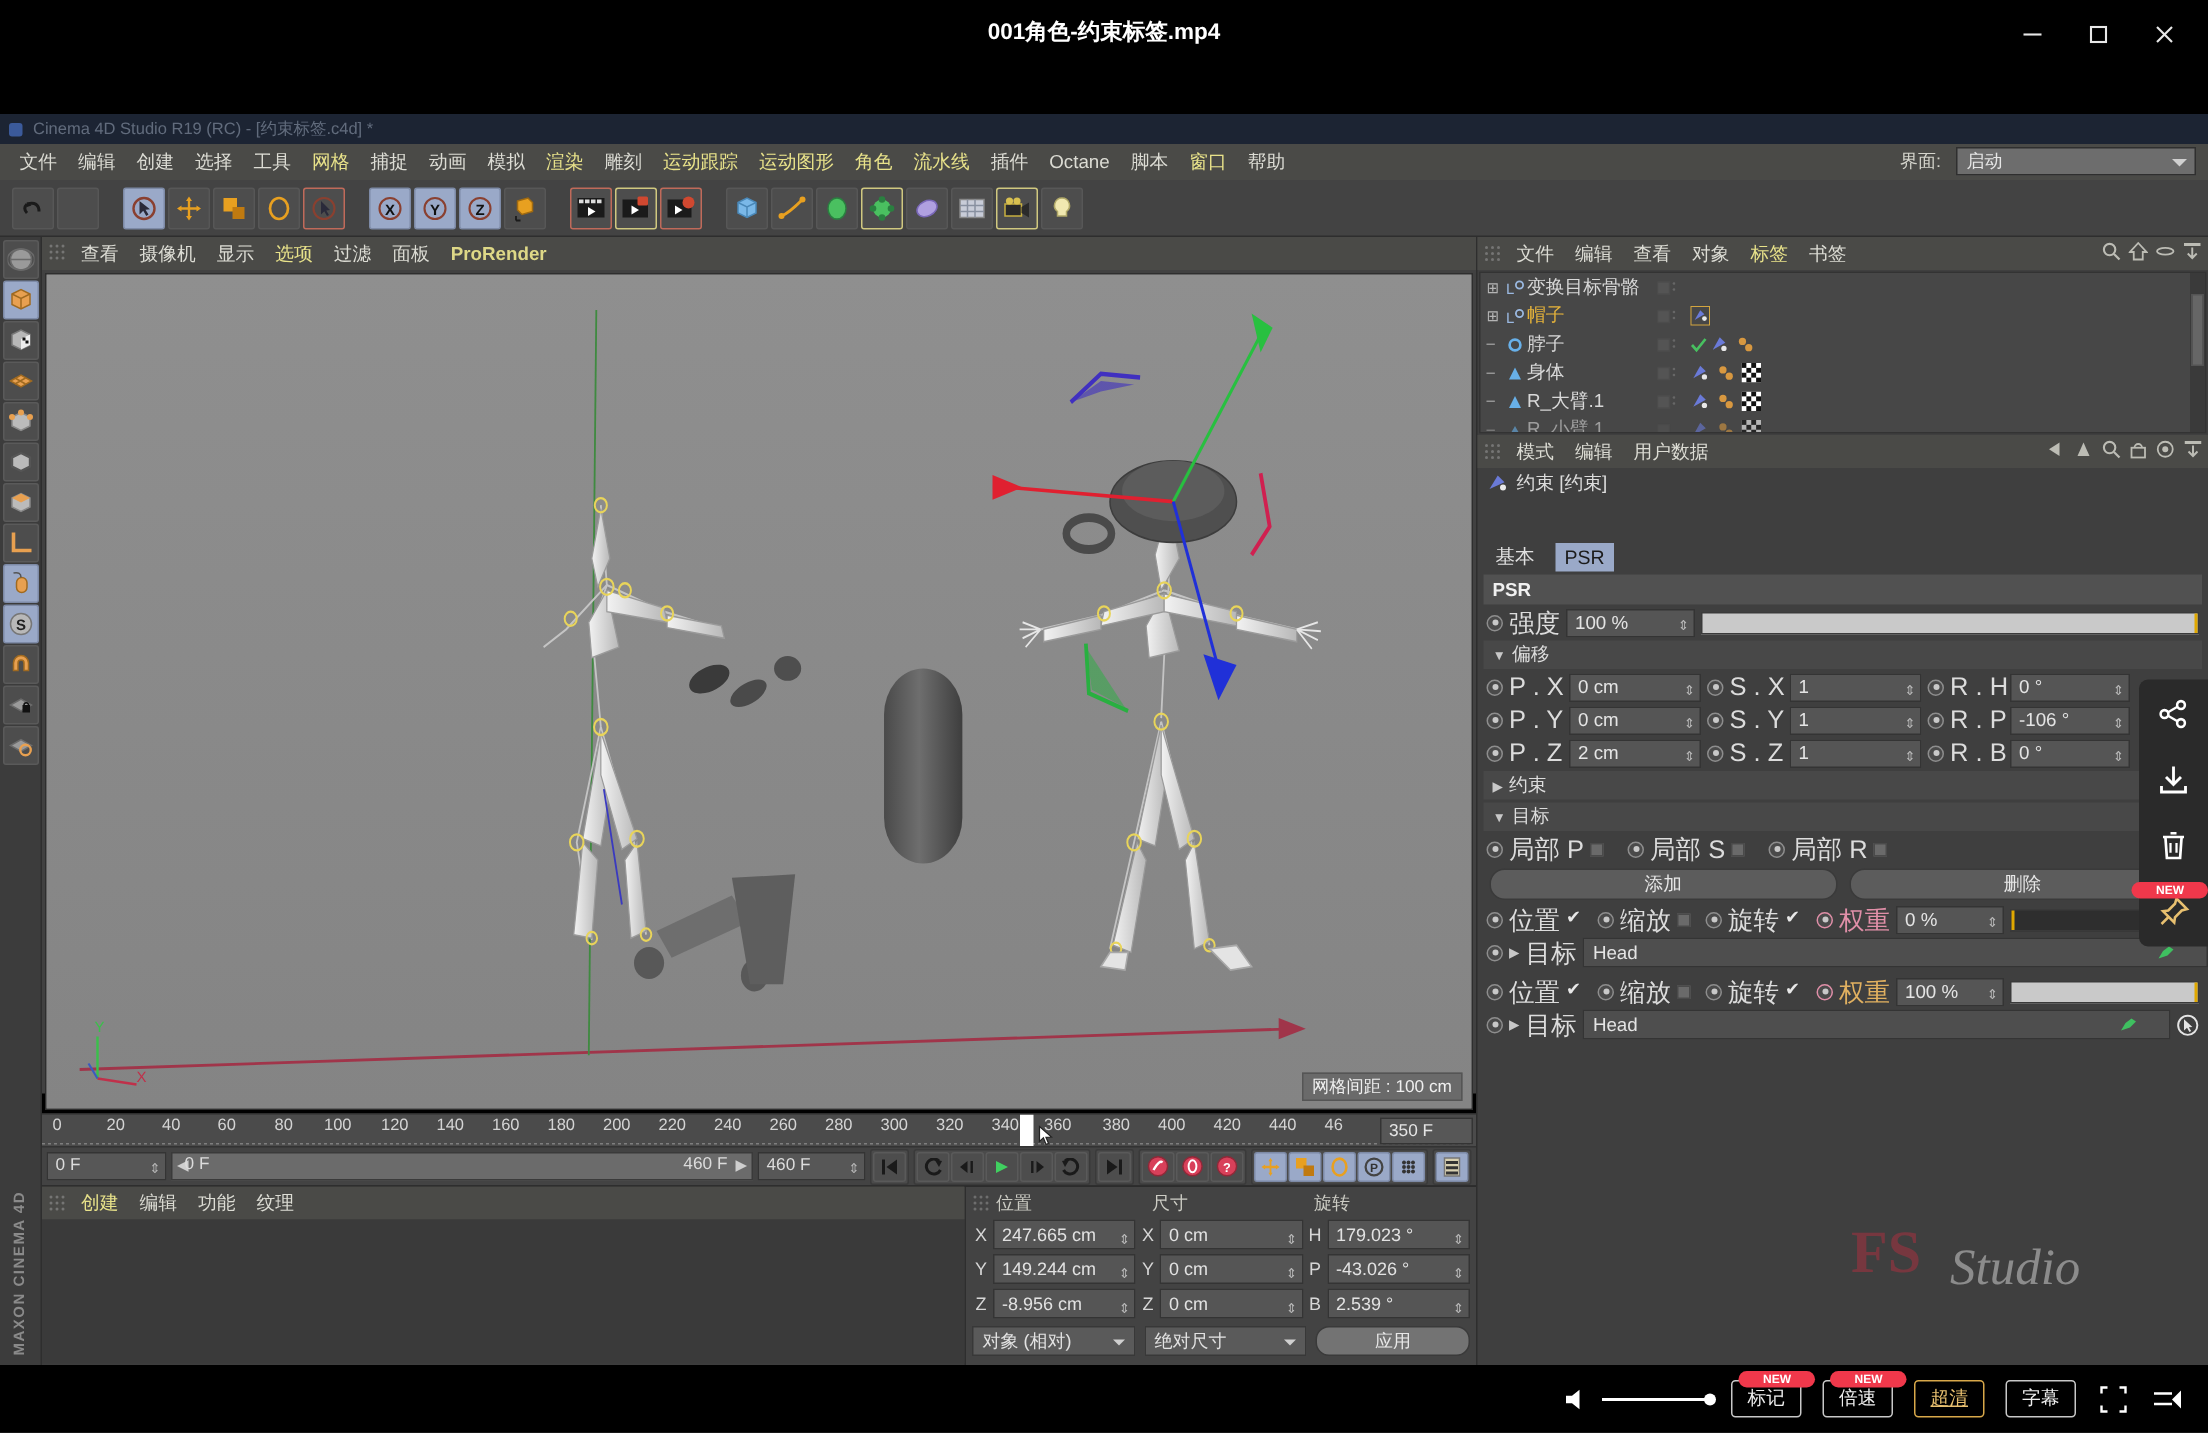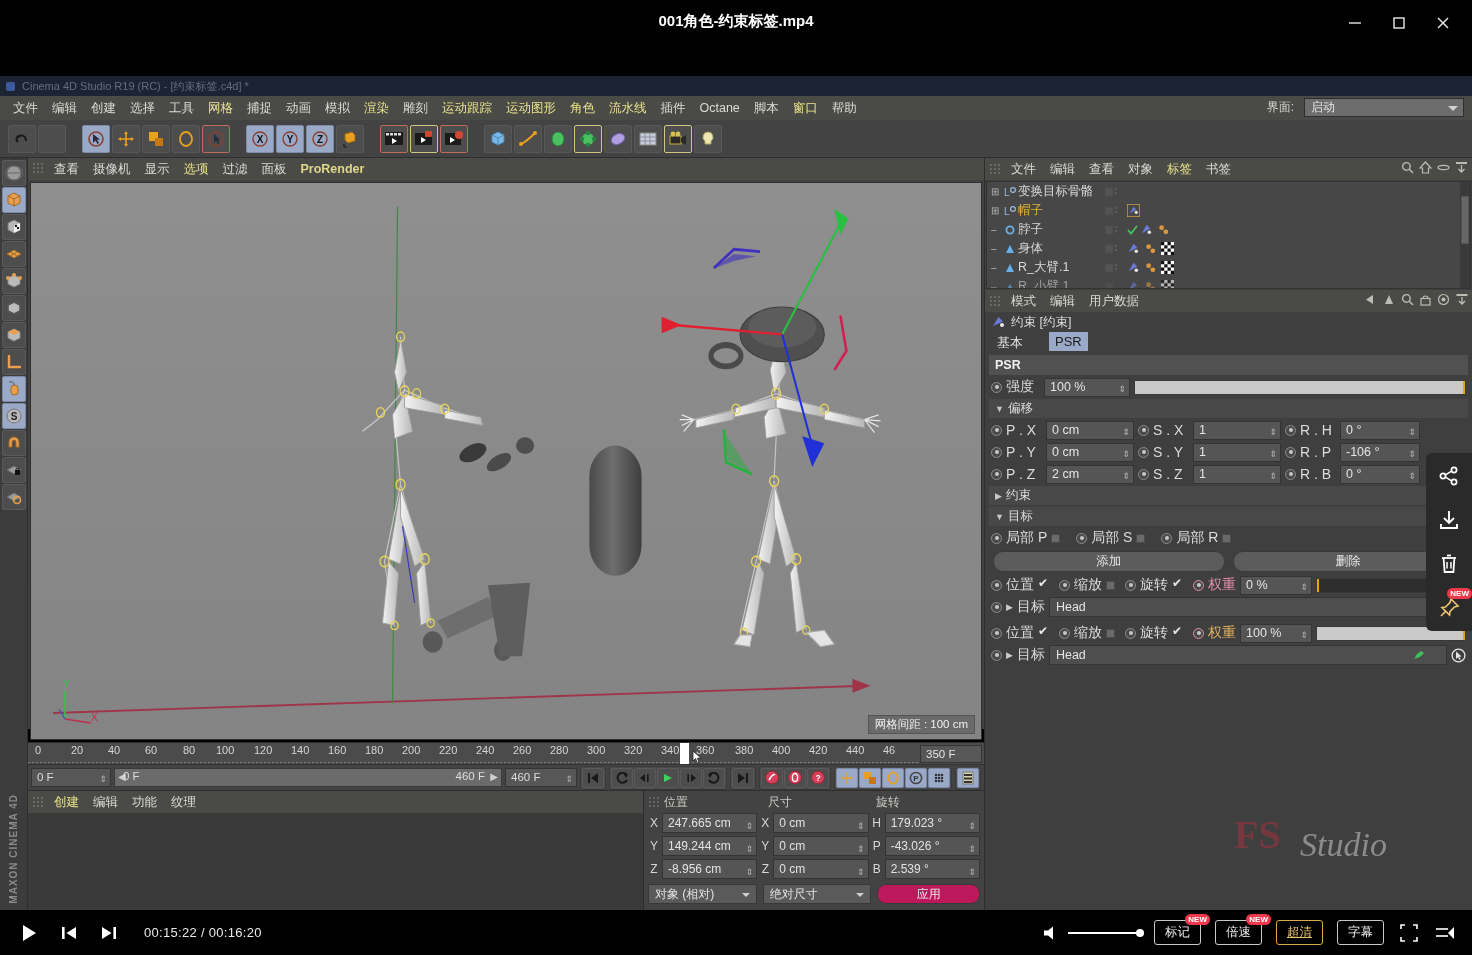--- a/index.html
+++ b/index.html
@@ -139,21 +139,21 @@
             color:#e2e2e2; font-size:12px; line-height:18px; padding-left:5px;
             position:relative; }
   .cfield .sp { position:absolute; right:3px; top:3px; color:#b8b8b8; font-size:9px; }
   .crow2 { display:flex; align-items:center; height:24px; gap:6px; margin-top:2px; }
   .cdrop { flex:1; height:20px; background:#5a5a5a; border:1px solid #383838;
            color:#e2e2e2; font-size:12px; line-height:18px; padding-left:6px;
            position:relative; }
   .cdrop::after { content:""; position:absolute; right:6px; top:8px;
                   border-left:4px solid transparent; border-right:4px solid transparent;
                   border-top:4px solid #cfcfcf; }
-  .cbtn { flex:1; height:20px; background:#be185d; border:1px solid #3a3a3a;
+  .cbtn { flex:1; height:20px; background:#737373; border:1px solid #3a3a3a;
           border-radius:9px; color:#e8e8e8; font-size:12px; text-align:center;
           line-height:18px; }
 
   
   .rpanel { width:488px; background:#3f3f3f; border-left:1px solid #2e2e2e;
             display:flex; flex-direction:column; }
   .omenu { height:22px; background:#4a4a47; display:flex; align-items:center;
            padding-left:4px; position:relative; }
   .omenu .mi { padding:0 7px; font-size:12.5px; color:#dcdcd4; line-height:22px; }
   .omenu .mi.hl { color:#e8e28a; }
@@ -174,31 +174,31 @@
   .oscroll .thumb { position:absolute; top:14px; left:1px; width:8px; height:48px;
                     background:#666; border:1px solid #545454; }
 
   .amenu { height:22px; background:#4a4a47; display:flex; align-items:center;
            padding-left:4px; position:relative; }
   .amenu .mi { padding:0 7px; font-size:12.5px; color:#dcdcd4; line-height:22px; }
   .amenu .ricons { position:absolute; right:4px; top:3px; display:flex; gap:6px; opacity:.85; }
 
   .atitle { height:20px; display:flex; align-items:center; gap:5px; padding-left:6px; }
   .atitle .t { font-size:12.5px; color:#dcdcdc; }
-  .atabs { height:22px; display:flex; align-items:flex-start; padding-left:6px; gap:20px; }
+  .atabs { height:22px; display:flex; align-items:center; padding-left:6px; gap:8px;margin-top:28px; }
   .atab { font-size:13px; padding:2px 6px; color:#e0e0e0; }
   .atab.sel { background:#9aa9c8; color:#1b1b1b; }
   .sect { height:20px; background:#515151; color:#f0f0f0; font-size:12.5px;
           font-weight:bold; line-height:20px; padding-left:6px; margin:1px 4px; }
   .prow { display:flex; align-items:center; height:22px; padding-left:6px; gap:4px; }
   .rad { width:11px; height:11px; border-radius:50%; border:1px solid #8d8d8d;
          background:#4a4a4a; flex:none; position:relative; }
   .rad::after { content:""; position:absolute; left:2.5px; top:2.5px; width:4px;
                 height:4px; border-radius:50%; background:#c8c8c8; }
-  .plab { font-size:14px; color:#dcdcdc; white-space:nowrap; }
+  .plab { font-size:17px; color:#dcdcdc; white-space:nowrap; }
   .plab.pink { color:#e08fa8; }
   .plab.org { color:#e0b060; }
   .pfield { height:19px; background:#555; border:1px solid #343434; color:#e4e4e4;
             font-size:12.5px; line-height:17px; padding-left:5px; position:relative; }
   .pfield .sp { position:absolute; right:3px; top:2px; color:#b8b8b8; font-size:9px; }
   .slider { flex:1; height:15px; background:#c9c9c9; border:1px solid #3a3a3a;
             position:relative; }
   .slider .mark { position:absolute; top:0; bottom:0; width:2px; background:#e0a800; }
   .slider.empty { background:#2e2e2e; }
   .arrowsec { height:19px; display:flex; align-items:center; padding-left:6px; gap:4px;
@@ -218,21 +218,21 @@
             position:relative; }
   .tfield .pen { position:absolute; right:20px; top:3px; }
 
   
   .fab { position:absolute; right:0; top:405px; width:46px; background:#2a2a2a;
          border-radius:6px 0 0 6px; padding:10px 0; display:flex;
          flex-direction:column; align-items:center; gap:18px; }
   .fabbtn { width:26px; height:26px; display:flex; align-items:center;
             justify-content:center; position:relative; }
   .newbadge { position:absolute; top:-7px; right:-10px; background:#f0384b;
-              color:#fff; font-size:8px; padding:1px 3px; border-radius:6px;
+              color:#fff; font-size:8px; padding:1px 16px; border-radius:6px;
               font-weight:bold; }
 
   
   .wm { position:absolute; right:28px; bottom:32px; opacity:.5; }
 
   
   .player { position:absolute; left:0; bottom:0; width:1472px; height:45px;
             background:#000; display:flex; align-items:center; }
   .pl-left { display:flex; align-items:center; gap:18px; padding-left:18px; }
   .picon { width:22px; height:22px; display:flex; align-items:center;
@@ -1394,40 +1394,20 @@
     </div>
   </div>
 
   <svg class="wm" width="210" height="66" viewBox="0 0 210 66">
     <text x="0" y="36" font-size="40" font-weight="bold" font-family="Liberation Serif" fill="#b03040">FS</text>
     <text x="66" y="44" font-size="34" font-style="italic" font-family="Liberation Serif" fill="#d8d8d8">Studio</text>
   </svg>
 </div>
 
 <div class="player">
-  <div class="pl-left">
-    <div class="picon">
-      <svg width="18" height="18" viewBox="0 0 18 18">
-          <path d="M3 1 L16 9 L3 17 Z" fill="#fff"></path>
-        </svg>
-    </div>
-    <div class="picon">
-      <svg width="18" height="16" viewBox="0 0 18 16">
-          <rect x="2" y="2" width="2.6" height="12" fill="#fff"></rect>
-          <path d="M16 2 L16 14 L6.5 8 Z" fill="#fff"></path>
-        </svg>
-    </div>
-    <div class="picon">
-      <svg width="18" height="16" viewBox="0 0 18 16">
-          <path d="M2 2 L2 14 L11.5 8 Z" fill="#fff"></path>
-          <rect x="13.4" y="2" width="2.6" height="12" fill="#fff"></rect>
-        </svg>
-    </div>
-    <div class="ptime">00:15:22 / 00:16:20</div>
-  </div>
   <div class="pl-right">
     <div class="volwrap">
       <svg width="20" height="18" viewBox="0 0 20 18">
           <path d="M2 6.5 L6 6.5 L11 2.5 L11 15.5 L6 11.5 L2 11.5 Z" fill="#fff"></path>
         </svg>
       <div class="voltrack">
           <div class="knob"></div>
         </div>
     </div>
     <div class="pbtn">标记<span class="newbadge">NEW</span></div>

